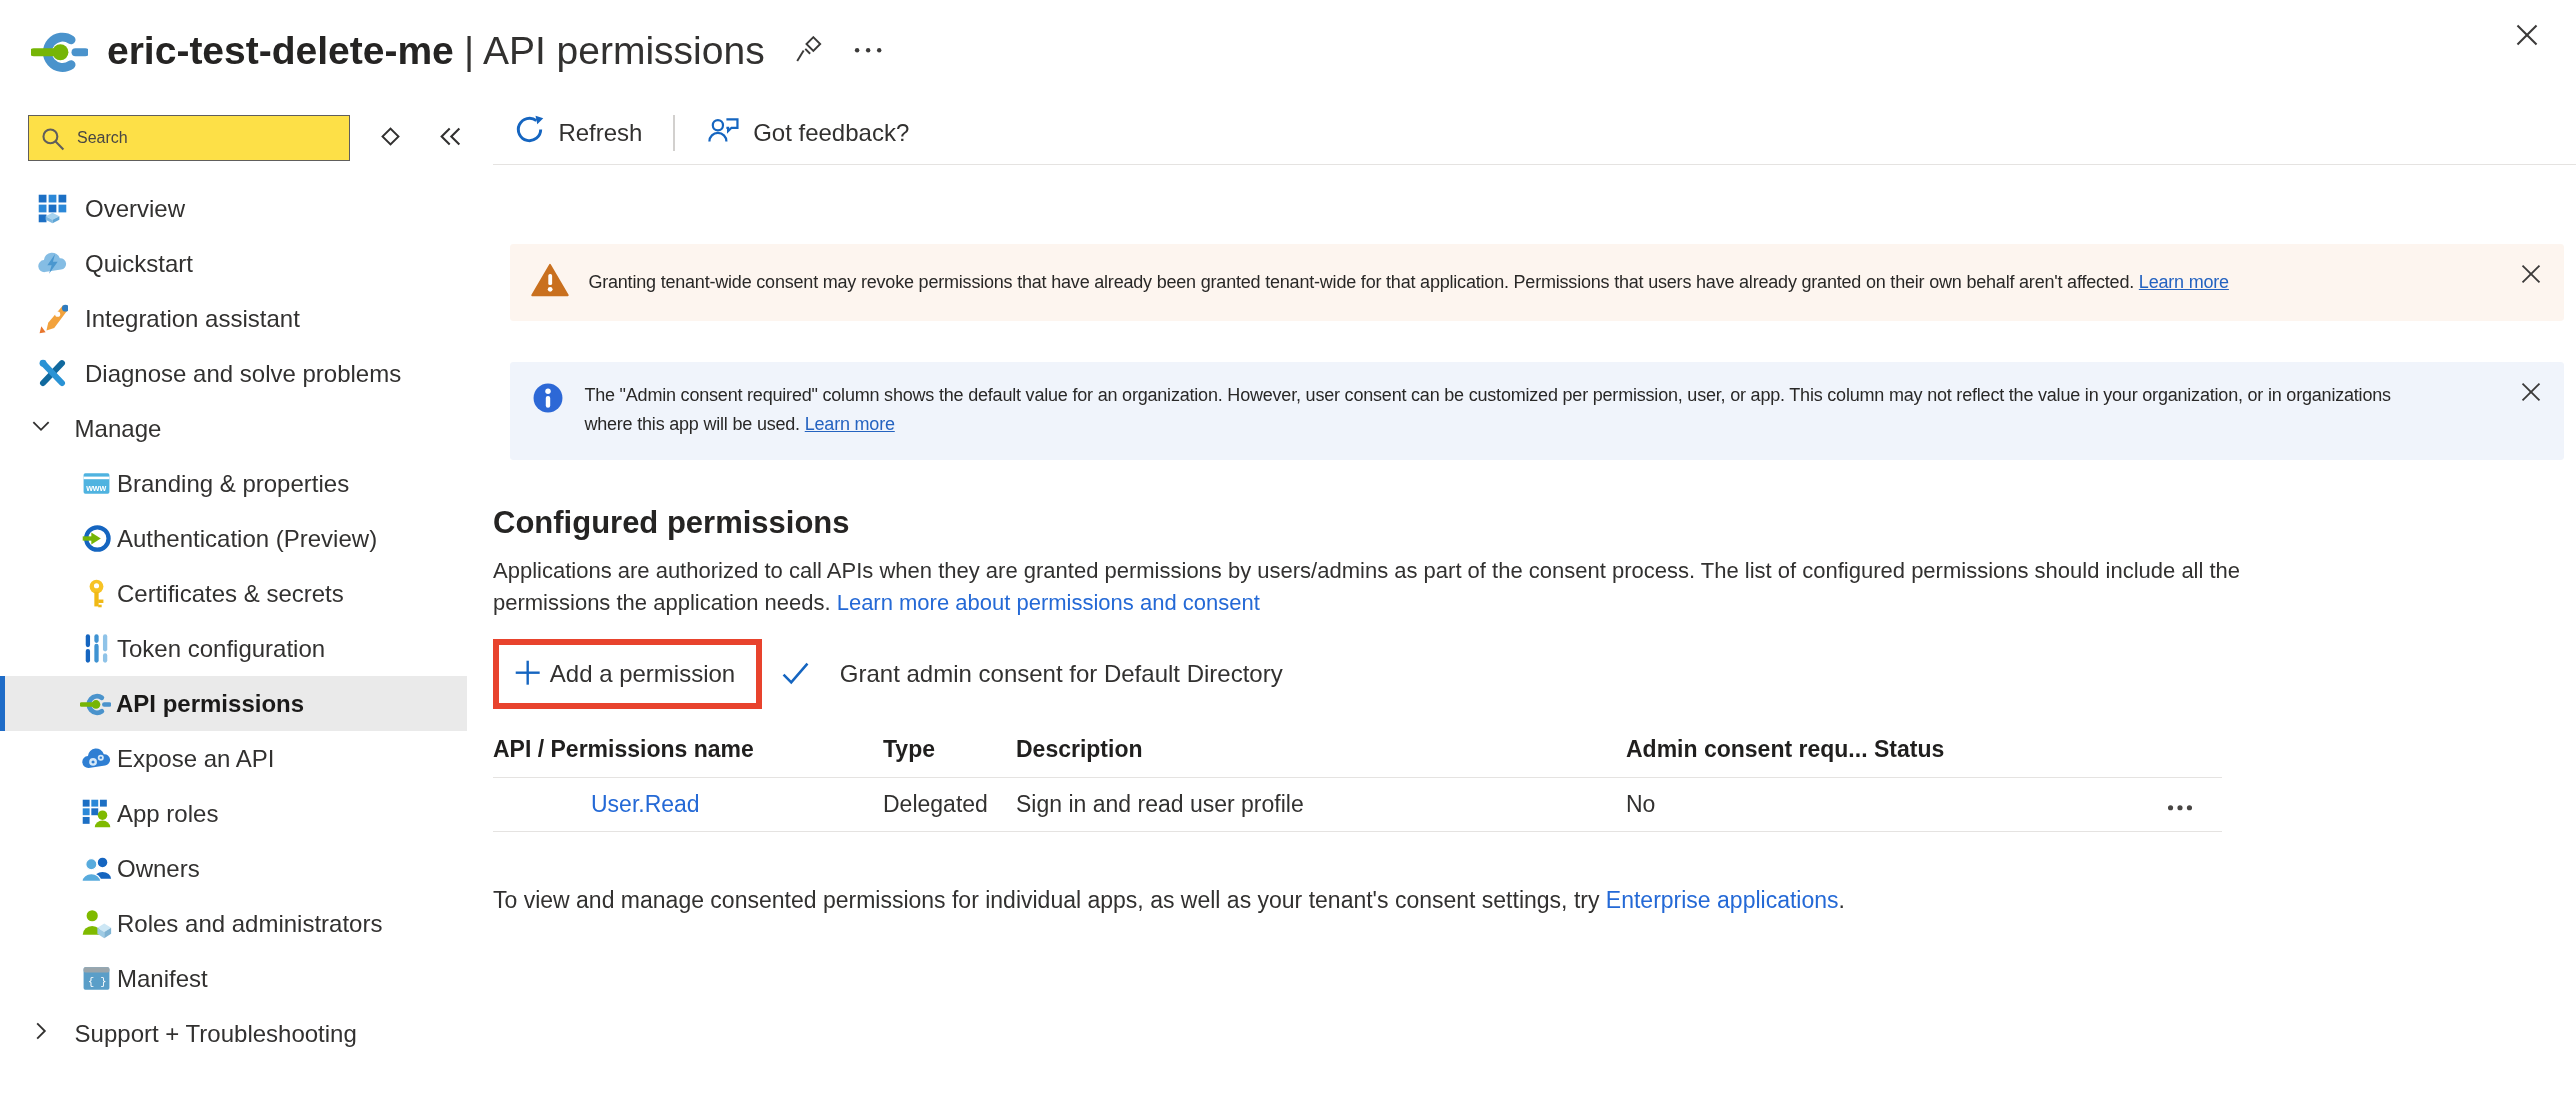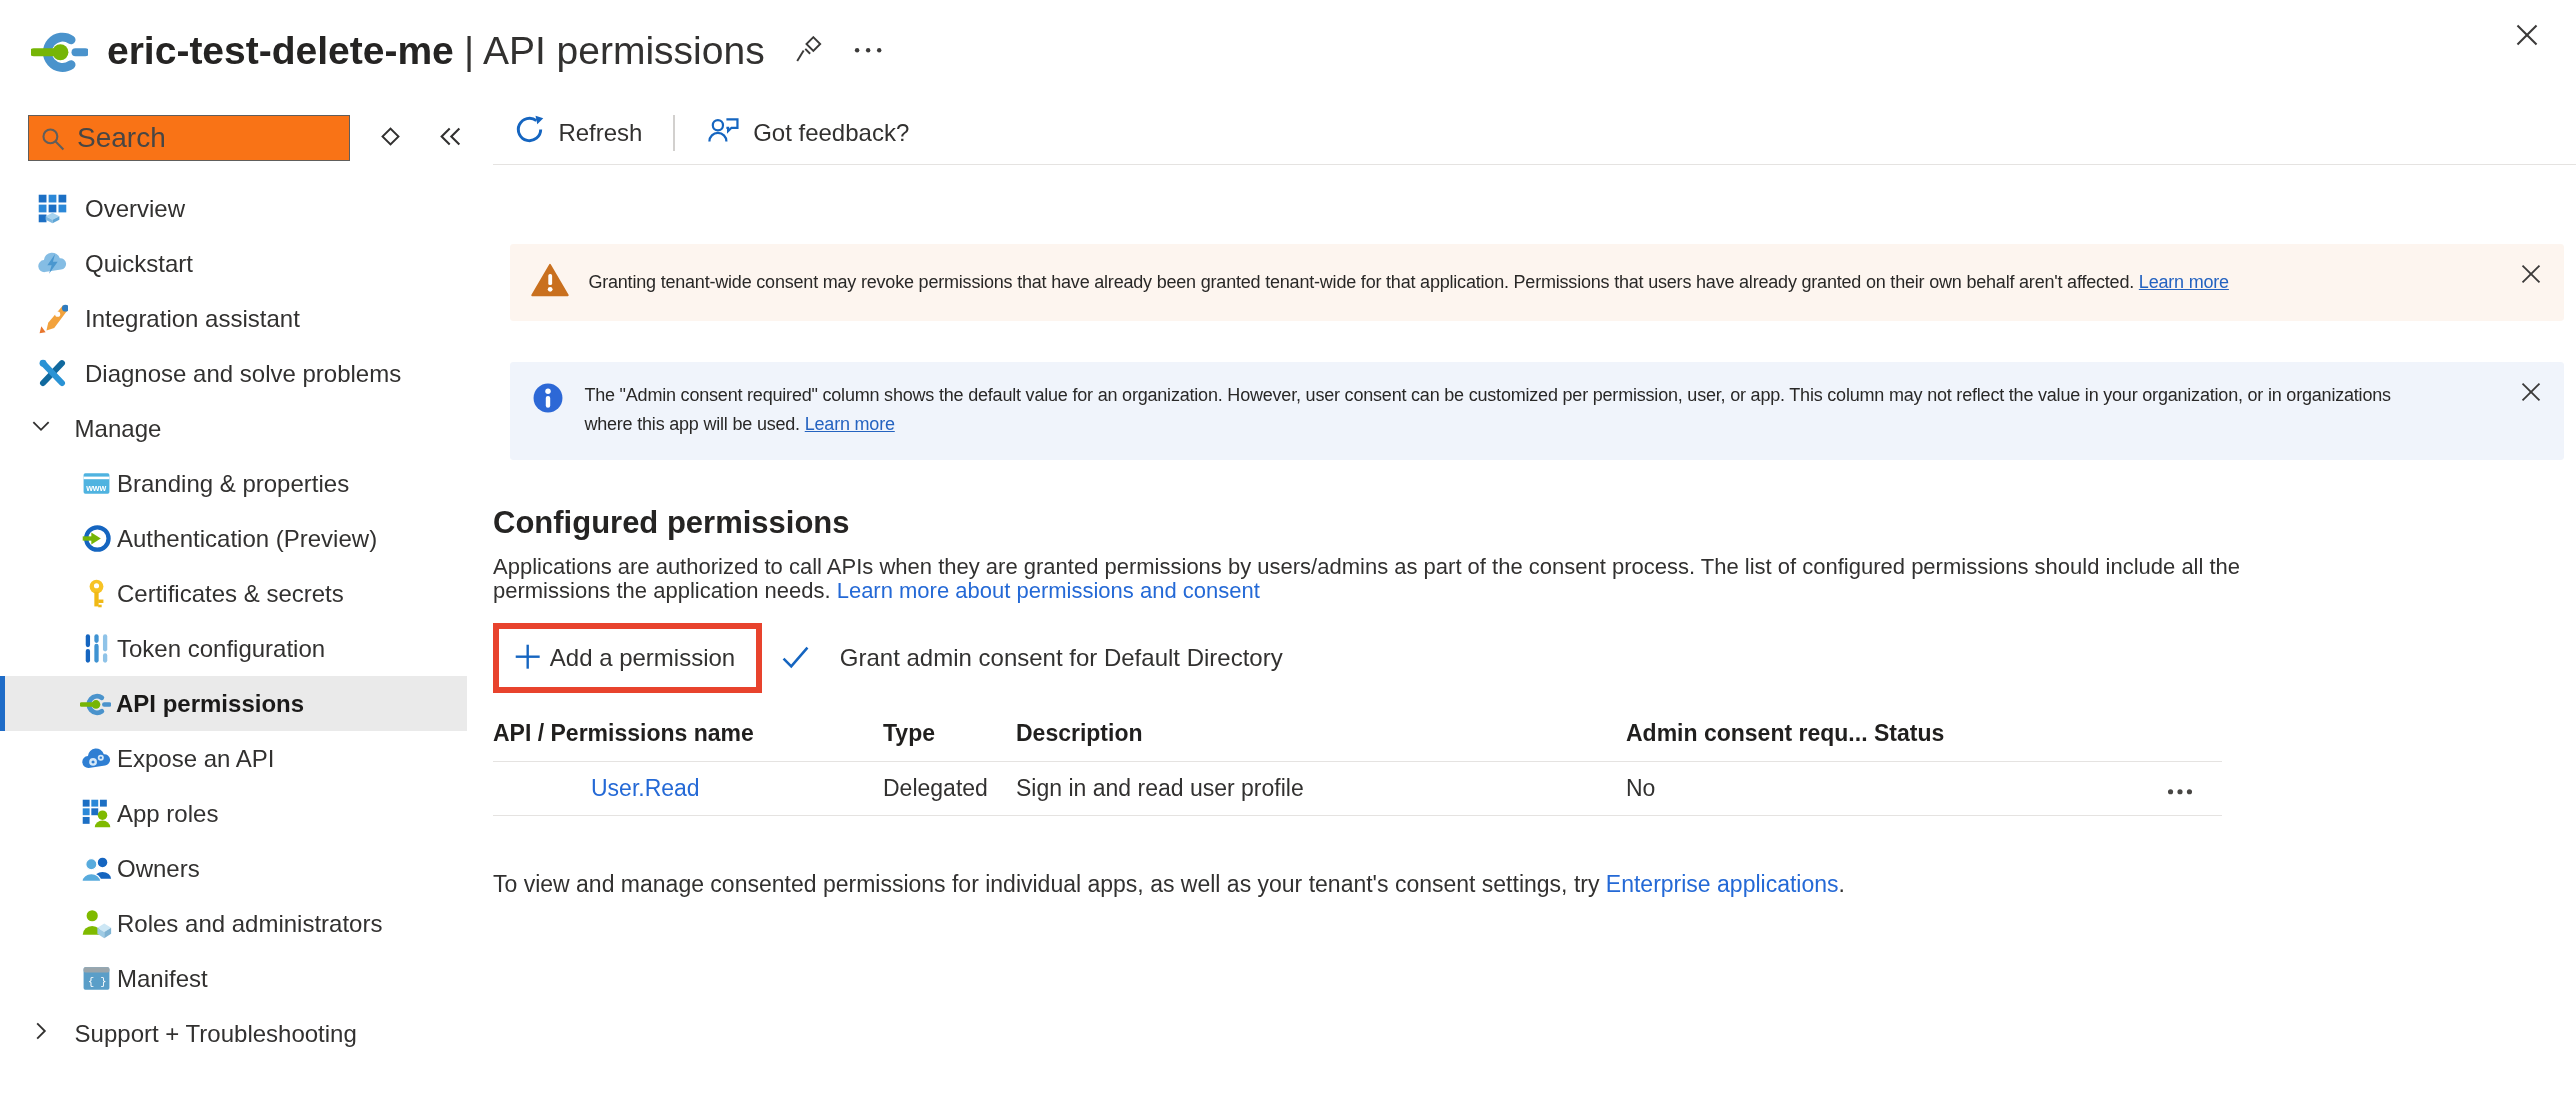--- a/index.html
+++ b/index.html
@@ -13,22 +13,22 @@
   .page-title { font-size:39px; color:#252423; white-space:nowrap; }
   .page-title .app-name { font-weight:bold; }
   .page-title .rest { font-weight:400; margin-left:10.3px; color:#323130; }
   .title-action { margin-left:29px; cursor:pointer; display:flex; align-items:center; }
   .page-close { position:absolute; top:22px; right:36px; width:26px; height:26px; cursor:pointer; }
 
   
   .sidebar { position:absolute; top:101px; left:0; width:467px; bottom:0; }
   .search-row { display:flex; align-items:center; margin:13.7px 0 5.1px 28px; }
   .search-box { position:relative; width:322px; }
-  .search-box input { width:322px; height:46px; border:1.7px solid #605e5c; background:#f97316;
-                      font-size:28px; padding:0 8.6px 0 48px; color:#323130;
+  .search-box input { width:322px; height:46px; border:1.7px solid #605e5c; background:#fde047;
+                      font-size:16px; padding:0 8.6px 0 48px; color:#323130;
                       font-family:"Liberation Sans", sans-serif; }
   .search-box input::placeholder { color:#484644; }
   .search-box .mag { position:absolute; left:12px; top:11px; }
   .search-row .side-ico { margin-left:26px; cursor:pointer; }
   .search-row .side-ico.collapse { margin-left:31px; }
 
   nav { margin-top:20.6px; font-size:24px; }
   .nav-item { height:55px; display:flex; align-items:center; cursor:pointer; white-space:nowrap; }
   .nav-item.top { padding-left:37px; }
   .nav-item .ico { width:31px; height:31px; margin-right:17px; flex:0 0 auto; }
@@ -50,21 +50,21 @@
             display:flex; align-items:center; padding:13.7px 69px 13.7px 21.4px;
             font-size:18px; letter-spacing:-0.2px; color:#292827; }
   .banner.warning { margin-top:79px; min-height:77px; background:#fdf5ef; white-space:nowrap; }
   .banner.info { margin-top:41px; min-height:98px; background:#f0f4fb; white-space:normal;
                  line-height:29px; align-items:flex-start; padding-top:19px; }
   .banner .b-ico { flex:0 0 auto; margin-right:19px; }
   .banner a { color:#2563c0; text-decoration:underline; cursor:pointer; }
   .banner .b-close { position:absolute; top:19px; right:22px; cursor:pointer; }
 
   .section-title { margin-top:45px; font-size:31px; font-weight:600; color:#252423; }
-  .section-desc { margin-top:13.7px; font-size:22px; line-height:24px; width:1766px; color:#323130; }
+  .section-desc { margin-top:13.7px; font-size:22px; line-height:32px; width:1766px; color:#323130; }
   .content a.plain { color:#2469d6; text-decoration:none; cursor:pointer; }
 
   .perm-actions { margin-top:20.6px; display:flex; align-items:center; }
   .red-annotation { border:6.9px solid #e8432d; padding:13.7px 20.6px 13.7px 15.4px; display:flex;
                     align-items:center; gap:8px; cursor:pointer; }
   .add-label, .grant-label { font-size:24px; color:#323130; white-space:nowrap; }
   .grant-btn { display:flex; align-items:center; gap:30px; margin-left:19px; cursor:pointer; }
 
   .perm-table { width:1729px; margin-top:20px; font-size:23px; }
   .t-head { display:grid; grid-template-columns:390px 133px 610px 248px auto;

